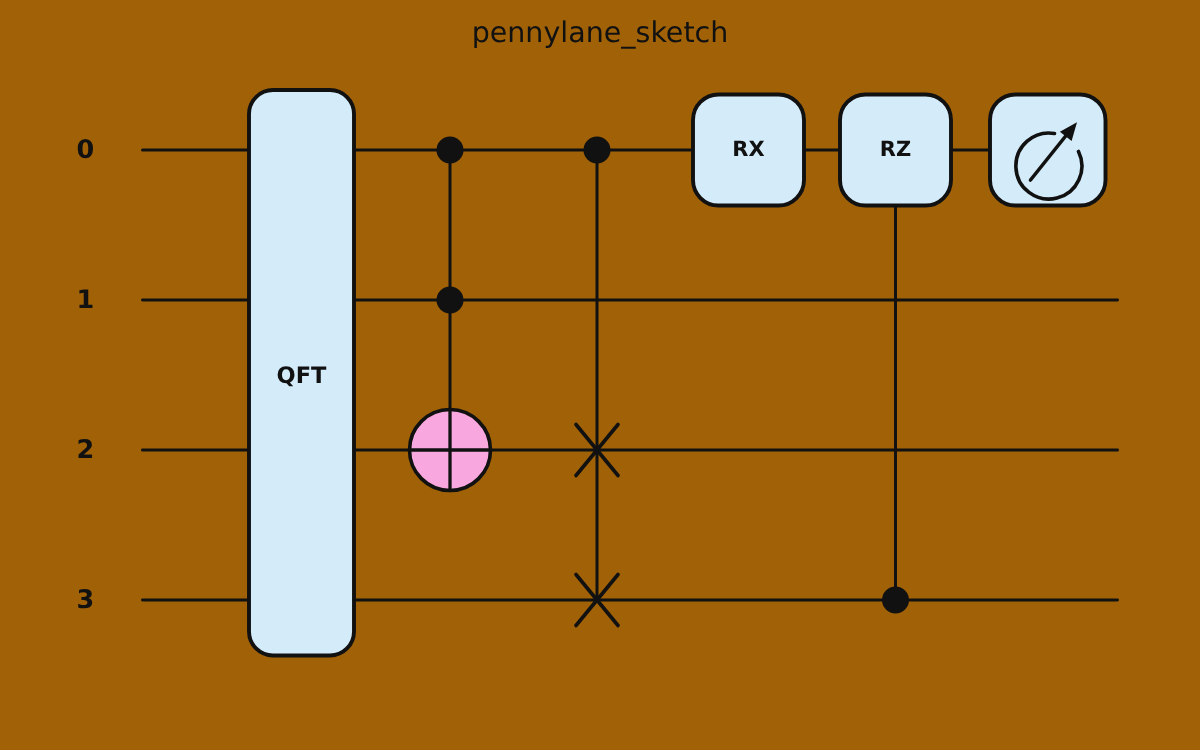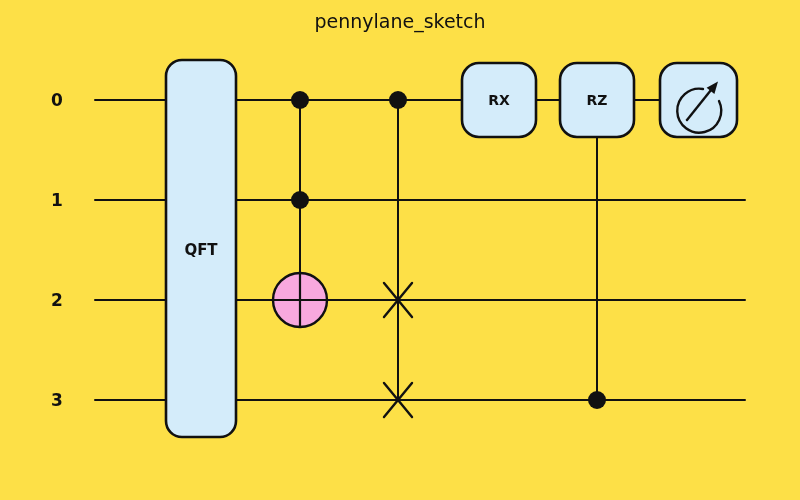--- a/index.html
+++ b/index.html
@@ -8,21 +8,21 @@
     background: #ffffff;
     width: 800px;
     height: 500px;
     overflow: hidden;
     font-family: "DejaVu Sans", sans-serif;
   }
   .stage {
     position: relative;
     width: 800px;
     height: 500px;
-    background: #fde047;
+    background: #a16207;
   }
   svg { display: block; }
   .title-text {
     font-size: 19px;
     fill: #111111;
     font-family: "DejaVu Sans", sans-serif;
   }
   .wire-label {
     font-size: 17px;
     font-weight: bold;

